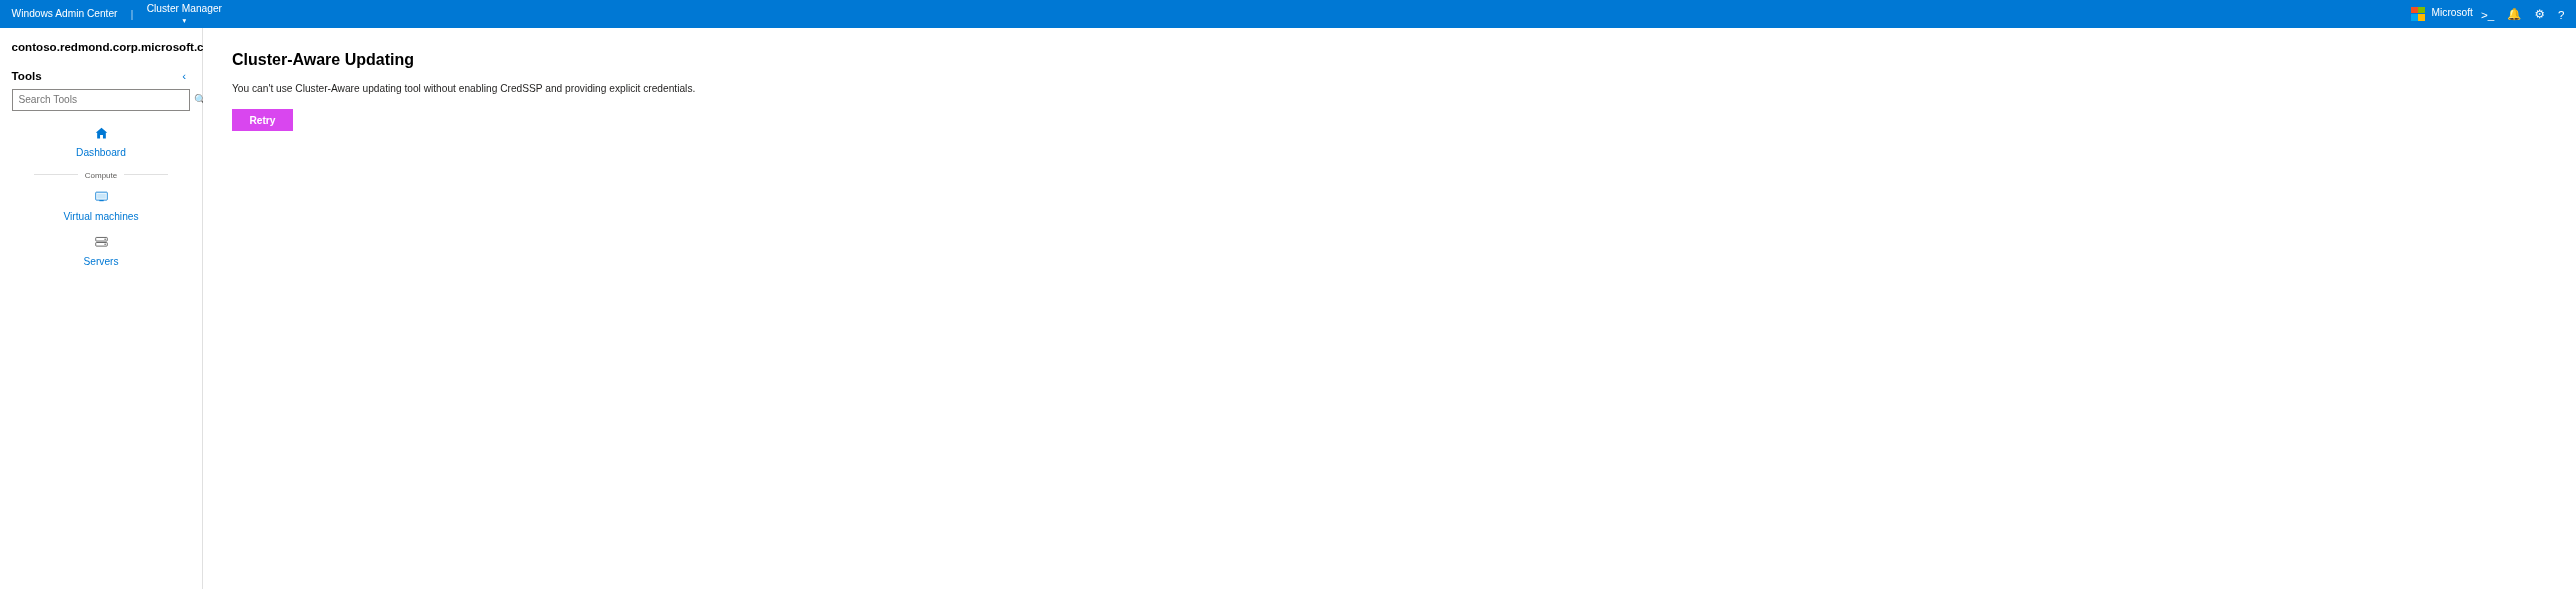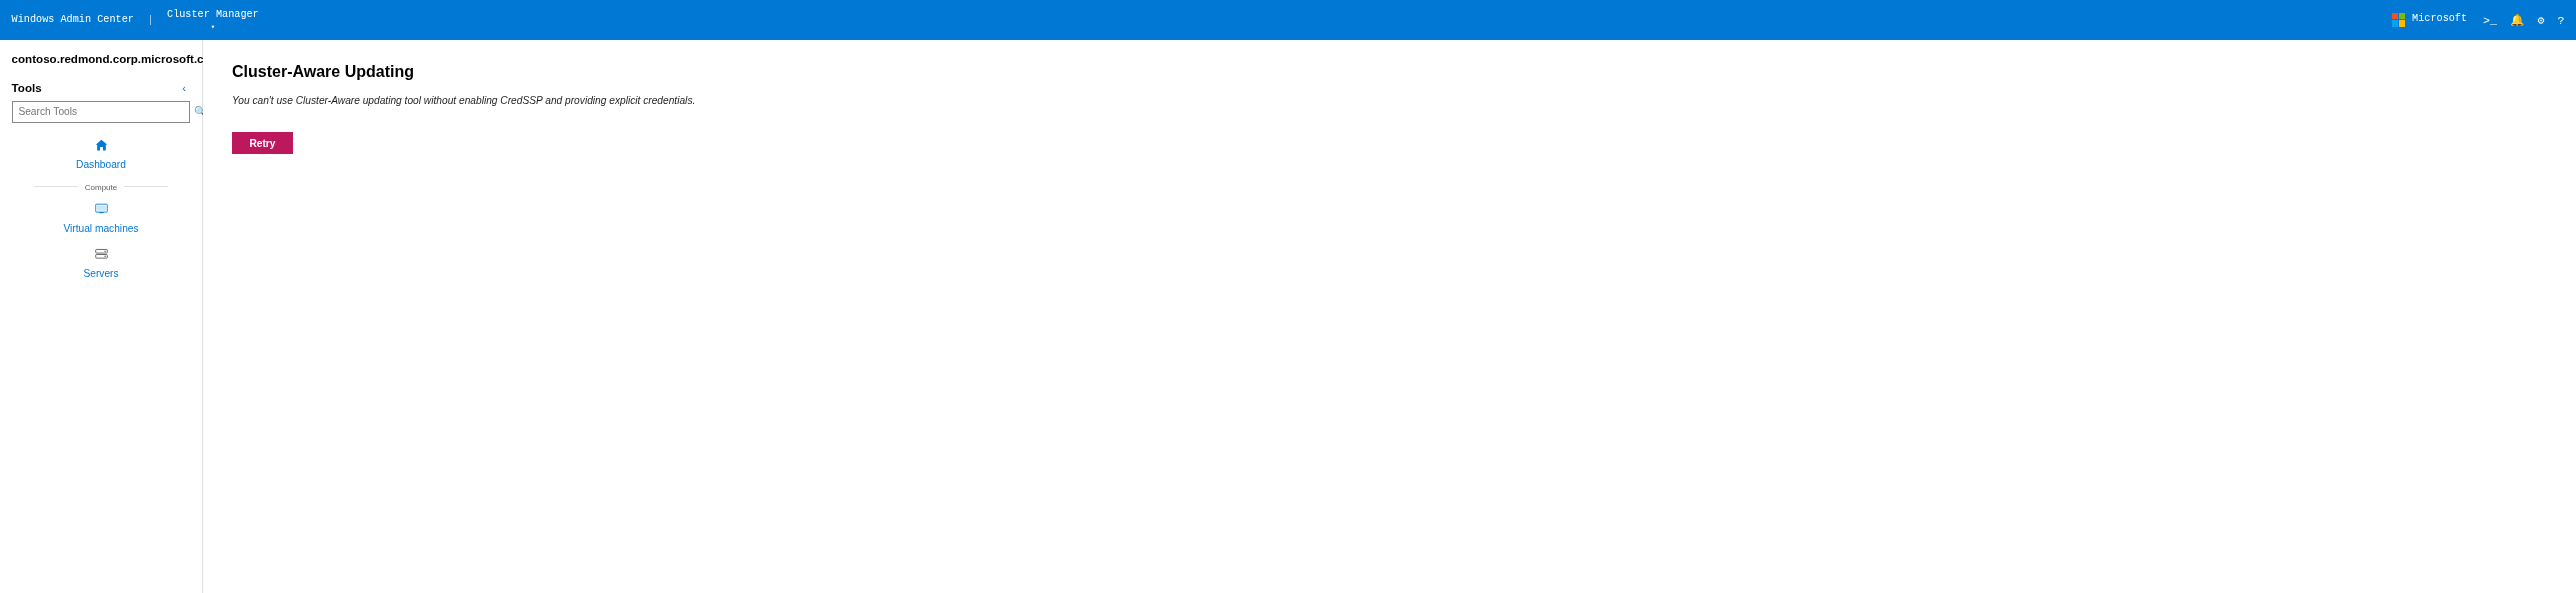--- a/index.html
+++ b/index.html
@@ -2,26 +2,25 @@
 <html style="font-size:11.6px"><head>
   <meta charset="utf-8">
   <style>
     * { box-sizing: border-box; margin: 0; padding: 0; }
     body { font-family: 'Segoe UI', Arial, sans-serif; font-size: 10.2px; background: #fff; }
 
     
     .topbar {
       background: #0078d4;
       color: #fff;
-      height: 40px;
+      height: 28px;
       display: flex;
       align-items: center;
       padding: 0 11.6px;
-      gap: 16px;
-      font-family: Liberation Mono, monospace;
+      gap: 8px;
     }
     .topbar-left {
       display: flex;
       align-items: center;
       gap: 5.8px;
       flex: 1;
     }
     .topbar-title {
       font-size: 10.2px;
       font-weight: 400;
@@ -190,26 +189,25 @@
     }
     .content-title {
       font-size: 16px;
       font-weight: 600;
       color: #000;
       margin-bottom: 11.6px;
     }
     .content-message {
       font-size: 10.2px;
       color: #201f1e;
-      margin-bottom: 24px;
+      margin-bottom: 13px;
       line-height: 1.5;
-      font-style: italic;
     }
     .retry-btn {
-      background: #be185d;
+      background: #d946ef;
       color: #fff;
       border: none;
       padding: 5.8px 17.4px;
       font-size: 10.2px;
       cursor: pointer;
       font-weight: 600;
       min-width: 58px;
     }
   </style>
 </head>

